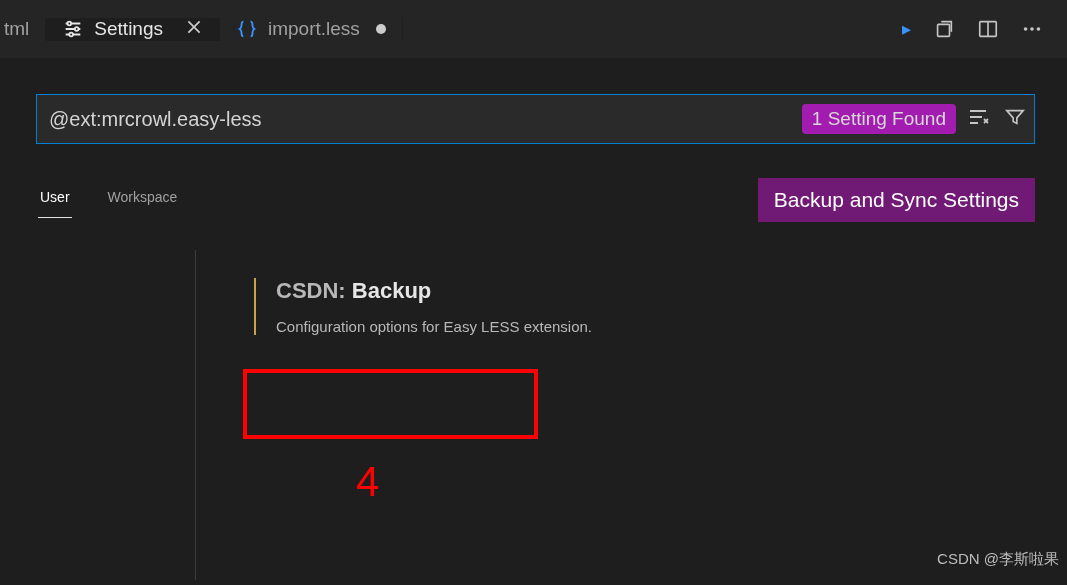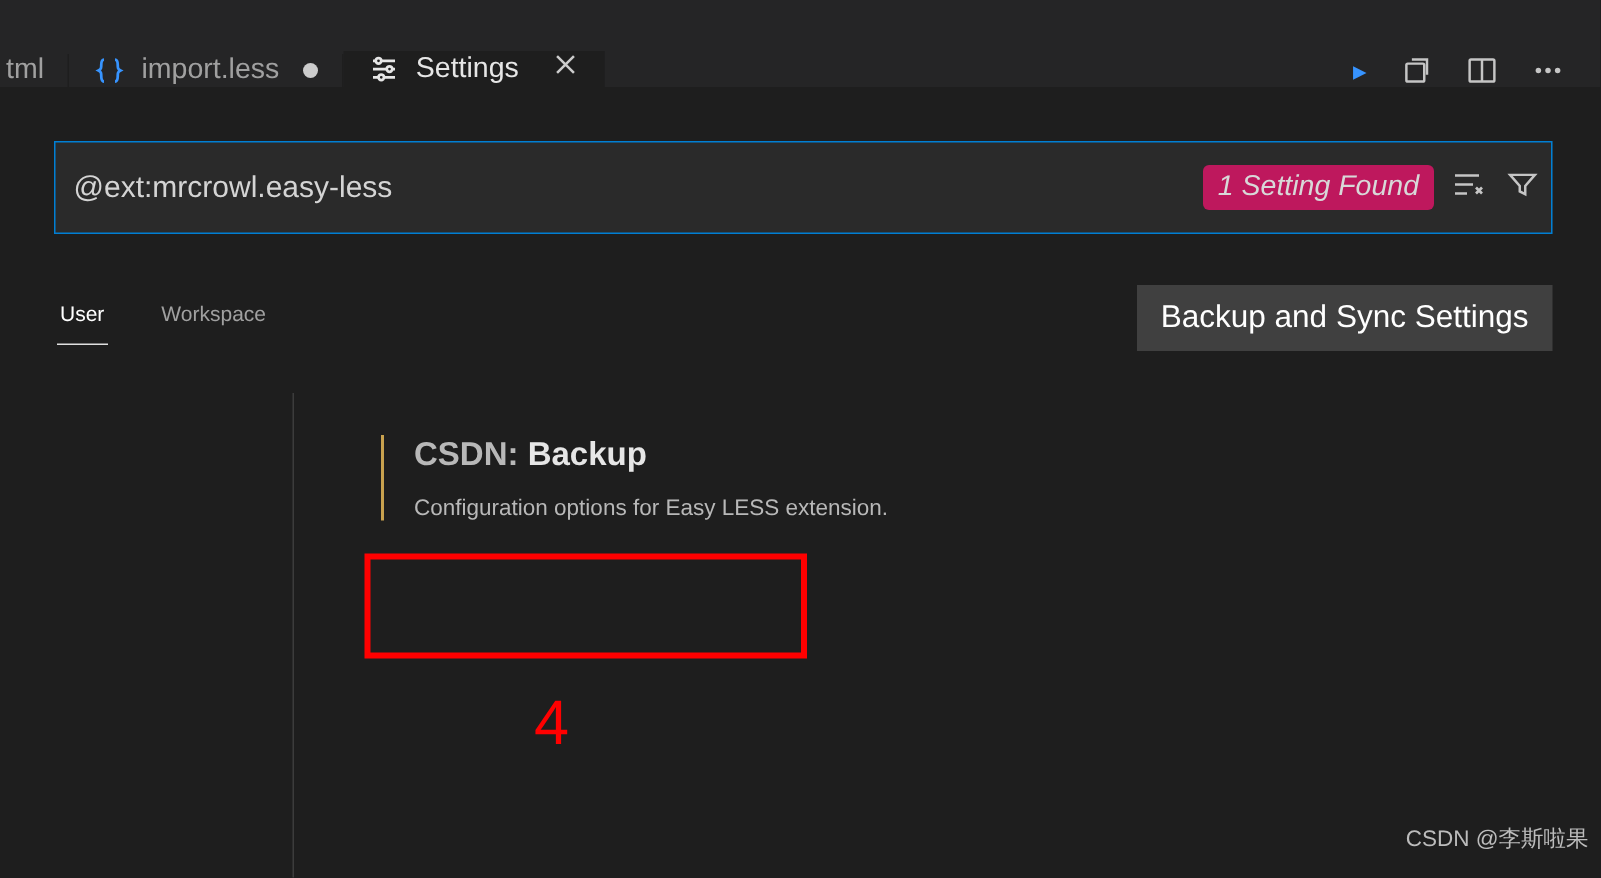--- a/index.html
+++ b/index.html
@@ -6,21 +6,21 @@
   body {
     width: 1067px; height: 585px;
     background: #1e1e1e;
     font-family: "Segoe UI", Arial, sans-serif;
     color: #cccccc;
     overflow: hidden;
     position: relative;
   }
   
   .tabbar {
-    display: flex; align-items: flex-end;
+    display: flex; align-items: center;
     height: 58px;
     background: #252526;
   }
   .tab {
     display: flex; align-items: center;
     padding: 0 16px; gap: 10px;
     font-size: 19px;
     color: #a0a0a0;
     border-right: 1px solid #1e1e1e;
     cursor: pointer;
@@ -38,57 +38,56 @@
     background: #252526;
   }
   .tabbar-actions svg { display: block; }
   
   
   .settings-body { padding: 36px 32px 0 36px; }
   .searchwrap {
     display: flex; align-items: center;
     border: 1px solid #007fd4;
     background: #2a2a2a;
-    height: 62px;
+    height: 50px;
     padding: 0 8px 0 12px;
   }
   .searchwrap input {
     flex: 1;
     background: transparent; border: none; outline: none;
     color: #d4d4d4; font-size: 20px;
     font-family: inherit;
   }
   .badge {
-    background: #be185d;
+    background: #a21caf;
     color: #d8d8d8;
     border-radius: 4px;
     padding: 4px 10px;
     font-size: 19px;
     margin-right: 10px;
-    font-style: italic;
   }
   .search-icons { display: flex; gap: 14px; align-items: center; }
   
   
   .scope-row {
     display: flex; align-items: center;
     margin-top: 34px;
     padding-left: 2px;
   }
   .scope-tab {
     font-size: 14px;
     color: #a0a0a0;
     padding: 6px 2px 12px 2px;
     margin-right: 34px;
     cursor: pointer;
   }
   .scope-tab.active { color: #ffffff; border-bottom: 1px solid #e0e0e0; }
   .scope-spacer { flex: 1; }
   .sync-btn {
-    background: #404040;
+    background: #701a75;
     color: #ffffff;
     font-size: 21px;
     padding: 10px 16px;
     border: none;
     cursor: pointer;
   }
   
   
   .content {
     display: flex;
@@ -125,44 +124,44 @@
     font-family: Arial, sans-serif;
   }
 </style>
 </head>
 <body>
 
 <div class="tabbar">
   <div class="tab first">
     <span>tml</span>
   </div>
-  <div class="tab">
-    <span class="icon">
-      <svg width="22" height="22" viewBox="0 0 24 24" fill="none" stroke="#3794ff" stroke-width="2">
-          <path d="M8 4C6 4 6 6 6 8s0 3-2 4c2 1 2 2 2 4s0 4 2 4M16 4c2 0 2 2 2 4s0 3 2 4c-2 1-2 2-2 4s0 4-2 4"></path>
-        </svg>
-    </span>
-    <span>import.less</span>
-    <span class="dirty-dot"></span>
-  </div>
   <div class="tab active">
     <span class="icon">
       <svg width="22" height="22" viewBox="0 0 24 24" fill="none" stroke="#e6e6e6" stroke-width="2">
           <path d="M4 6h16M4 12h16M4 18h16"></path>
           <circle cx="8" cy="6" r="2" fill="#1e1e1e"></circle>
           <circle cx="16" cy="12" r="2" fill="#1e1e1e"></circle>
           <circle cx="10" cy="18" r="2" fill="#1e1e1e"></circle>
         </svg>
     </span>
     <span>Settings</span>
     <span class="close-x">
       <svg width="18" height="18" viewBox="0 0 16 16" stroke="#cccccc" stroke-width="1.5">
           <path d="M3 3l10 10M13 3L3 13"></path>
         </svg>
     </span>
+  </div>
+  <div class="tab">
+    <span class="icon">
+      <svg width="22" height="22" viewBox="0 0 24 24" fill="none" stroke="#3794ff" stroke-width="2">
+          <path d="M8 4C6 4 6 6 6 8s0 3-2 4c2 1 2 2 2 4s0 4 2 4M16 4c2 0 2 2 2 4s0 3 2 4c-2 1-2 2-2 4s0 4-2 4"></path>
+        </svg>
+    </span>
+    <span>import.less</span>
+    <span class="dirty-dot"></span>
   </div>
   <div class="tabbar-spacer"></div>
   <div class="tabbar-actions">
     <span style="color:#3794ff;font-size:18px;">▸</span>
     <span>
       <svg width="22" height="22" viewBox="0 0 24 24" fill="none" stroke="#c5c5c5" stroke-width="1.8">
           <rect x="5" y="7" width="13" height="13" rx="1"></rect>
           <path d="M9 4h11v11"></path>
         </svg>
     </span>

